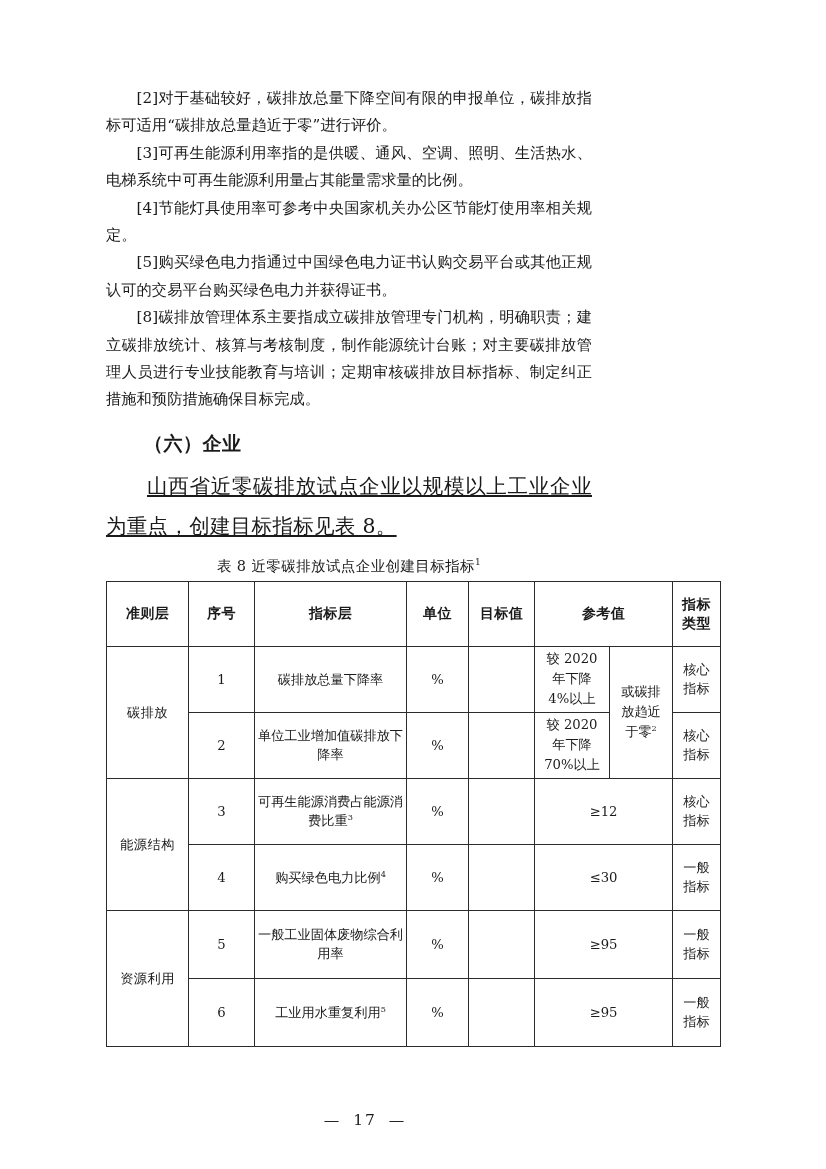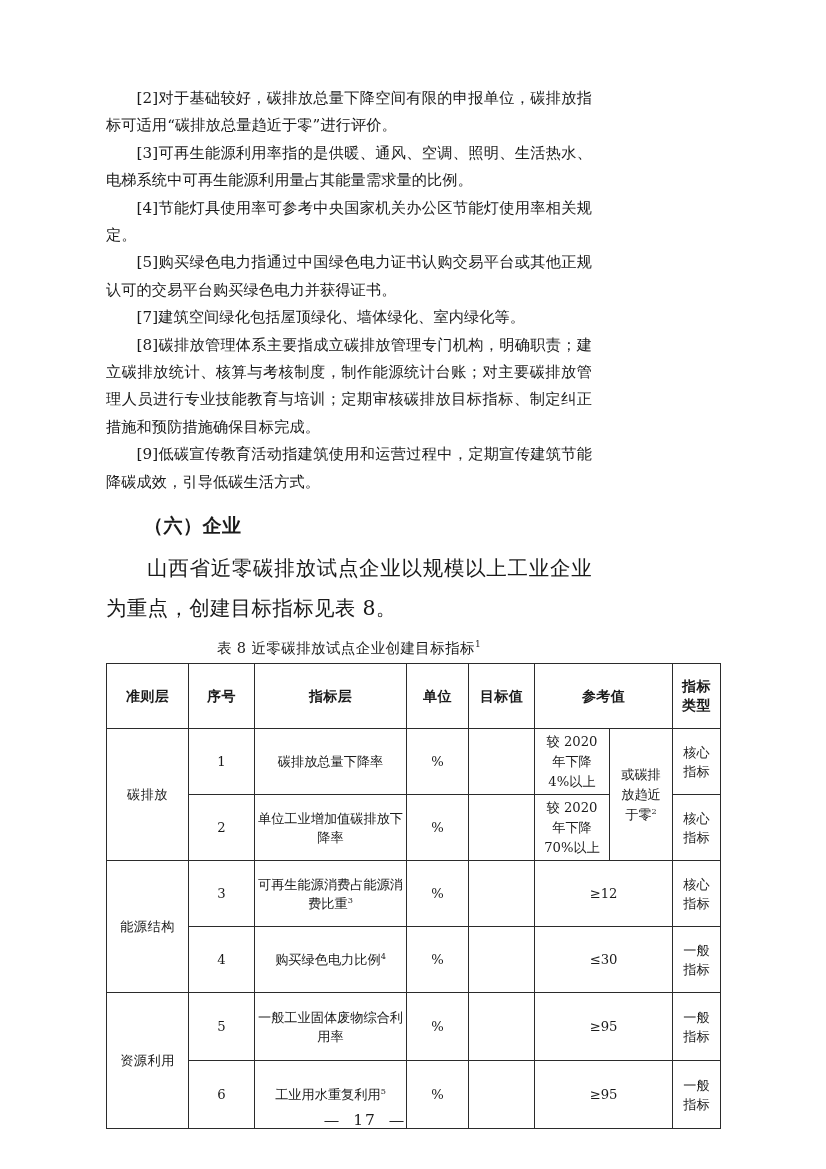--- a/index.html
+++ b/index.html
@@ -51,20 +51,21 @@
 
   
   .lead-para {
     font-size: 20.5px;
     line-height: 40px;
     text-indent: 2em;
     margin: 0 0 10px 0;
     text-align: justify;
     text-justify: inter-ideograph;
     letter-spacing: 0.3px;
+    text-decoration: underline;
   }
 
   
   .table-caption {
     text-align: center;
     font-size: 14.5px;
     line-height: 20px;
     margin: 0 0 5px 0;
     letter-spacing: 0.4px;
   }
@@ -136,23 +137,21 @@
 </head>
 <body>
 
 <div class="page">
 
   <div class="para-block">
     <p class="para">[2]对于基础较好，碳排放总量下降空间有限的申报单位，碳排放指标可适用“碳排放总量趋近于零”进行评价。</p>
     <p class="para">[3]可再生能源利用率指的是供暖、通风、空调、照明、生活热水、电梯系统中可再生能源利用量占其能量需求量的比例。</p>
     <p class="para">[4]节能灯具使用率可参考中央国家机关办公区节能灯使用率相关规定。</p>
     <p class="para">[5]购买绿色电力指通过中国绿色电力证书认购交易平台或其他正规认可的交易平台购买绿色电力并获得证书。</p>
-    <p class="para">[7]建筑空间绿化包括屋顶绿化、墙体绿化、室内绿化等。</p>
     <p class="para">[8]碳排放管理体系主要指成立碳排放管理专门机构，明确职责；建立碳排放统计、核算与考核制度，制作能源统计台账；对主要碳排放管理人员进行专业技能教育与培训；定期审核碳排放目标指标、制定纠正措施和预防措施确保目标完成。</p>
-    <p class="para">[9]低碳宣传教育活动指建筑使用和运营过程中，定期宣传建筑节能降碳成效，引导低碳生活方式。</p>
   </div>
 
   <h2 class="section-heading">（六）企业</h2>
 
   <p class="lead-para">山西省近零碳排放试点企业以规模以上工业企业为重点，创建目标指标见表 8。</p>
 
   <div class="table-caption">
     <span>表 8  近零碳排放试点企业创建目标指标</span><sup>1</sup>
   </div>
 

